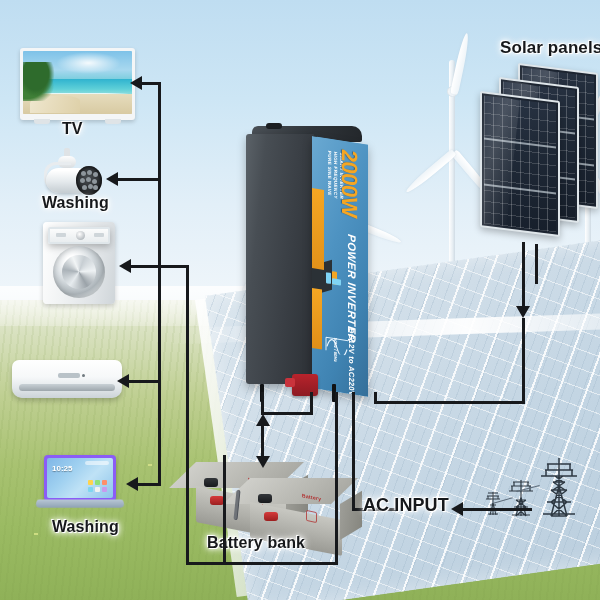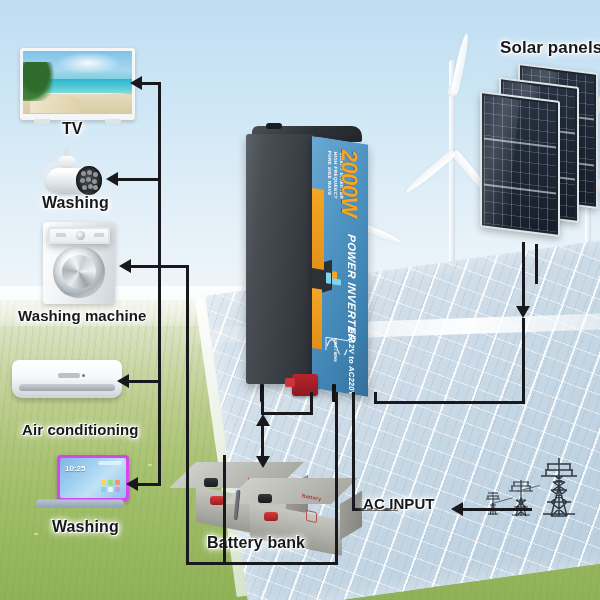--- a/index.html
+++ b/index.html
@@ -160,23 +160,22 @@
     box-shadow:0 3px 5px rgba(0,0,0,.2);
   }
   .ac .vent{position:absolute;left:7px;right:7px;bottom:7px;height:7px;border-radius:4px;background:linear-gradient(180deg,#c9d1d6,#9da6ac);}
   .ac .disp{position:absolute;left:46px;top:13px;width:22px;height:5px;border-radius:2px;background:#b9c2c8;}
   .ac .dot{position:absolute;left:70px;top:14px;width:3px;height:3px;border-radius:50%;background:#70797f;}
 
   
   .laptop{position:absolute;left:36px;top:455px;width:88px;height:62px;}
   .laptop .lid{
     position:absolute;left:8px;top:0;width:72px;height:46px;border-radius:4px;
-    background:#d946ef;padding:3px;box-sizing:border-box;
+    background:#8b5cf6;padding:3px;box-sizing:border-box;
     box-shadow:0 2px 4px rgba(0,0,0,.25);
-    margin-left:13px;
   }
   .laptop .scr{
     position:absolute;left:3px;top:3px;right:3px;bottom:3px;border-radius:2px;overflow:hidden;
     background:linear-gradient(135deg,#7fb6e6 0%,#9fd0f0 35%,#bfe2f6 60%,#8dc4ea 100%);
   }
   .laptop .scr .clock{position:absolute;left:5px;top:6px;color:#fff;font-size:8px;font-weight:bold;text-shadow:0 1px 1px rgba(0,0,0,.35);}
   .laptop .scr .tray{position:absolute;right:4px;top:3px;width:24px;height:4px;background:rgba(255,255,255,.55);border-radius:2px;}
   .laptop .scr .icons{position:absolute;right:6px;bottom:6px;display:grid;grid-template-columns:repeat(3,5px);grid-gap:2px;}
   .laptop .scr .icons i{width:5px;height:5px;border-radius:1px;background:#ffd34d;}
   .laptop .scr .icons i:nth-child(2){background:#8ee07a;}
@@ -374,30 +373,28 @@
   <div class="washer">
     <div class="case">
       <div class="panel">
         <div class="seg" style="left:6px;"></div>
         <div class="dial"></div>
         <div class="seg" style="left:44px;"></div>
       </div>
       <div class="door"></div>
     </div>
   </div>
-  <div class="label" style="left:18px;top:307px;font-size:15px;">Washing machine</div>
 
   <div class="ac">
     <div class="body">
       <div class="disp"></div>
       <div class="dot"></div>
       <div class="vent"></div>
     </div>
   </div>
-  <div class="label" style="left:22px;top:421px;font-size:15px;">Air conditioning</div>
 
   <div class="laptop">
     <div class="lid">
       <div class="scr">
         <div class="tray"></div>
         <div class="clock">10:25</div>
         <div class="icons">
             <i></i>
             <i></i>
             <i></i>
@@ -562,15 +559,15 @@
   <div class="wire v" style="left:522px;top:242px;height:73px;"></div>
   <div class="arrow down" style="left:516px;top:306px;"></div>
   <div class="wire v" style="left:522px;top:318px;height:86px;"></div>
   <div class="wire h" style="left:374px;top:401px;width:151px;"></div>
   <div class="wire v" style="left:374px;top:392px;height:12px;"></div>
 
   <div class="wire h" style="left:462px;top:508px;width:70px;"></div>
   <div class="arrow left" style="left:451px;top:502px;"></div>
   <div class="wire h" style="left:352px;top:508px;width:46px;"></div>
   <div class="wire v" style="left:352px;top:392px;height:118px;"></div>
-  <div class="label" style="left:363px;top:495px;font-size:15px;">AC INPUT</div>
+  <div class="label" style="left:363px;top:495px;font-size:18px;">AC INPUT</div>
 
 </div>
 
 </body></html>

